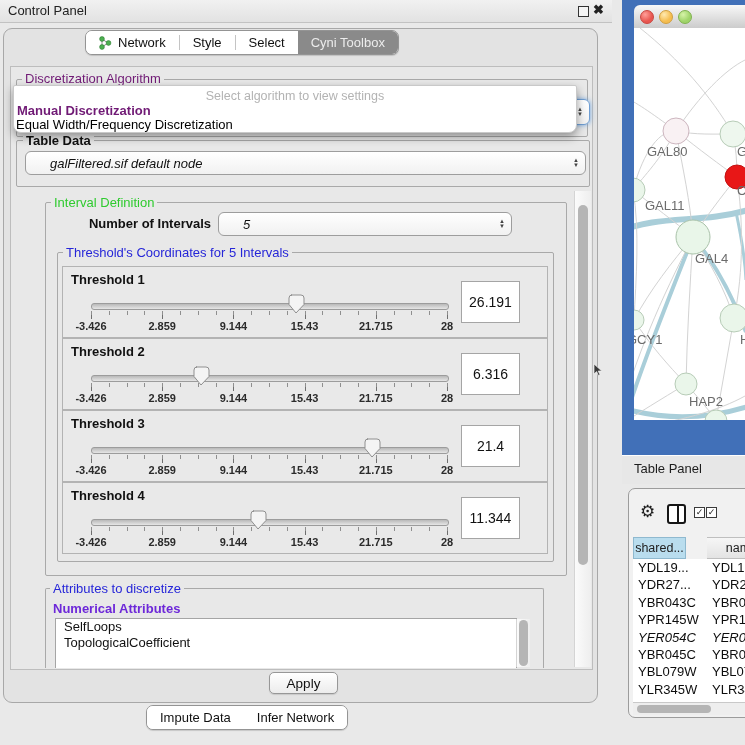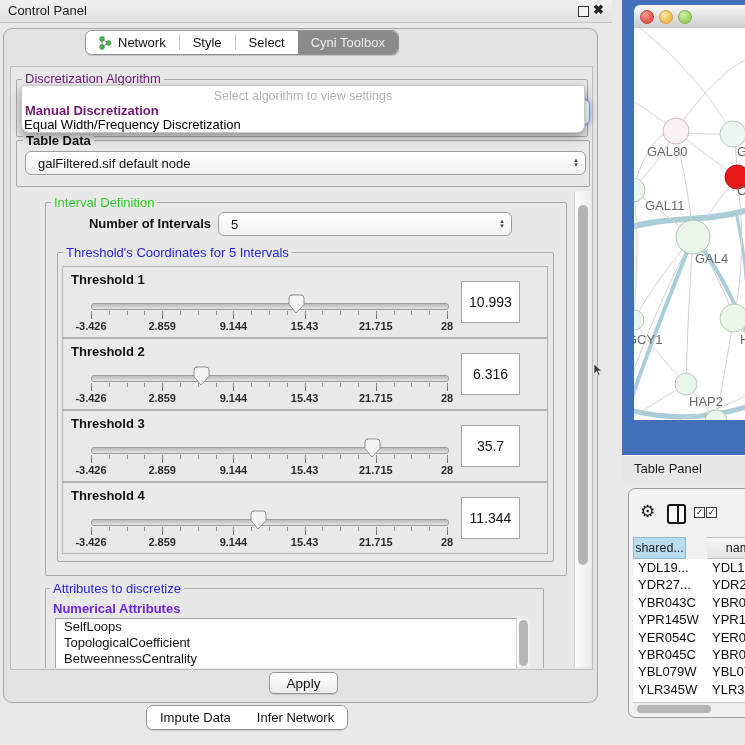--- a/index.html
+++ b/index.html
@@ -32,27 +32,27 @@
   .bottom-tabs{left:146px;top:705px;}
   .net-icon{width:13px;height:14px;margin-right:6px;}
 
   
   .group{border:1px solid #a9a9a9;border-radius:2px;background:transparent;pointer-events:none;}
   .group-label{font-size:13px;background:#e8e8e8;padding:0 3px;line-height:13px;pointer-events:none;}
 
   
   .combo{background:linear-gradient(#ffffff,#f1f1f1);border:1px solid #9d9d9d;border-radius:6px;
     display:flex;align-items:center;font-size:13px;color:#111;}
-  .combo .val{padding-left:12px;flex:1;white-space:nowrap;overflow:hidden;}
+  .combo .val{padding-left:24px;flex:1;white-space:nowrap;overflow:hidden;font-style:italic;}
   .combo .arrows{width:18px;display:flex;flex-direction:column;align-items:center;justify-content:center;
     font-size:6px;line-height:5px;color:#444;}
   .combo.focused{border:1px solid #6f9ed3;box-shadow:0 0 5px rgba(90,150,220,.85);}
 
   
-  .popup{left:21px;top:85px;width:562px;height:46px;background:#ffffff;
+  .popup{left:13px;top:85px;width:562px;height:46px;background:#ffffff;
     border:1px solid #c9c9c9;border-radius:2px 2px 8px 8px;
     box-shadow:0 4px 10px rgba(0,0,0,.38);z-index:40;}
   .popup .hint{position:absolute;left:0;top:3px;width:100%;text-align:center;
     color:#b3b3b3;font-size:12.5px;}
   .popup .opt1{position:absolute;left:3px;top:17px;font-size:13px;font-weight:bold;color:#701a75;}
   .popup .opt2{position:absolute;left:2px;top:31px;font-size:13px;color:#000;}
 
   
   .th-box{position:absolute;left:62px;width:484px;height:70px;background:#e9e9e9;
     border:1px solid #b3b3b3;}
@@ -202,21 +202,21 @@
       </div>
       <div class="tick-labels">
         <span style="left:0%">-3.426</span>
         <span style="left:20%">2.859</span>
         <span style="left:40%">9.144</span>
         <span style="left:60%">15.43</span>
         <span style="left:80%">21.715</span>
         <span style="left:100%">28</span>
       </div>
     </div>
-    <div class="val-box">10.993</div>
+    <div class="val-box">26.191</div>
   </div>
 
   <div class="th-box" style="top:338px;">
     <div class="th-title">Threshold 2</div>
     <div class="track-zone">
       <div class="track"></div>
       <div class="ticks"></div>
       <div class="thumb" style="left: 31%;">
         <svg width="18" height="20" viewBox="0 0 18 20">
             <path d="M4 1 h10 a3 3 0 0 1 3 3 v6.5 L9 19 2 10.5 v-6.5 a3 3 0 0 1 3-3 z" fill="#f4f4f4" stroke="#8f8f8f" stroke-width="1"></path>
@@ -246,21 +246,21 @@
       </div>
       <div class="tick-labels">
         <span style="left:0%">-3.426</span>
         <span style="left:20%">2.859</span>
         <span style="left:40%">9.144</span>
         <span style="left:60%">15.43</span>
         <span style="left:80%">21.715</span>
         <span style="left:100%">28</span>
       </div>
     </div>
-    <div class="val-box">35.7</div>
+    <div class="val-box">21.4</div>
   </div>
 
   <div class="th-box" style="top:482px;">
     <div class="th-title">Threshold 4</div>
     <div class="track-zone">
       <div class="track"></div>
       <div class="ticks"></div>
       <div class="thumb" style="left: 47%;">
         <svg width="18" height="20" viewBox="0 0 18 20">
             <path d="M4 1 h10 a3 3 0 0 1 3 3 v6.5 L9 19 2 10.5 v-6.5 a3 3 0 0 1 3-3 z" fill="#f4f4f4" stroke="#8f8f8f" stroke-width="1"></path>
@@ -277,21 +277,20 @@
     </div>
     <div class="val-box">11.344</div>
   </div>
 
   <div class="abs group" style="left:45px;top:588px;width:497px;height:79px;border-bottom:none;border-radius:2px 2px 0 0;"></div>
   <div class="abs group-label" style="left:50px;top:582px;color:#2626d8;">Attributes to discretize</div>
   <div class="abs" style="left:53px;top:601px;font-size:13px;font-weight:bold;color:#6d28d9;">Numerical Attributes</div>
   <div class="abs list" style="left:55px;top:618px;width:460px;height:49px;">
     <div class="item">SelfLoops</div>
     <div class="item">TopologicalCoefficient</div>
-    <div class="item">BetweennessCentrality</div>
   </div>
   <div class="abs vsb-track" style="left:516px;top:619px;width:13px;height:48px;">
     <div class="sb-thumb" style="position:absolute;left:2px;top:1px;width:9px;height:46px;"></div>
   </div>
 
   <div class="abs vsb-track" style="left:574px;top:191px;width:16px;height:476px;">
     <div class="sb-thumb" style="position:absolute;left:3px;top:14px;width:10px;height:360px;"></div>
   </div>
 
   <div class="abs btn" style="left:269px;top:672px;width:67px;height:20px;">Apply</div>
@@ -402,21 +401,21 @@
       <span class="c2">YDR27</span>
     </div>
   <div class="trow" style="top:593.8px;">
       <span class="c1">YBR043C</span>
       <span class="c2">YBR043C</span>
     </div>
   <div class="trow" style="top:611.2px;">
       <span class="c1">YPR145W</span>
       <span class="c2">YPR145W</span>
     </div>
-  <div class="trow" style="top:628.6px;">
+  <div class="trow" style="top:628.6px;font-style:italic;">
       <span class="c1">YER054C</span>
       <span class="c2">YER054C</span>
     </div>
   <div class="trow" style="top:646px;">
       <span class="c1">YBR045C</span>
       <span class="c2">YBR045C</span>
     </div>
   <div class="trow" style="top:663.4px;">
       <span class="c1">YBL079W</span>
       <span class="c2">YBL079W</span>

